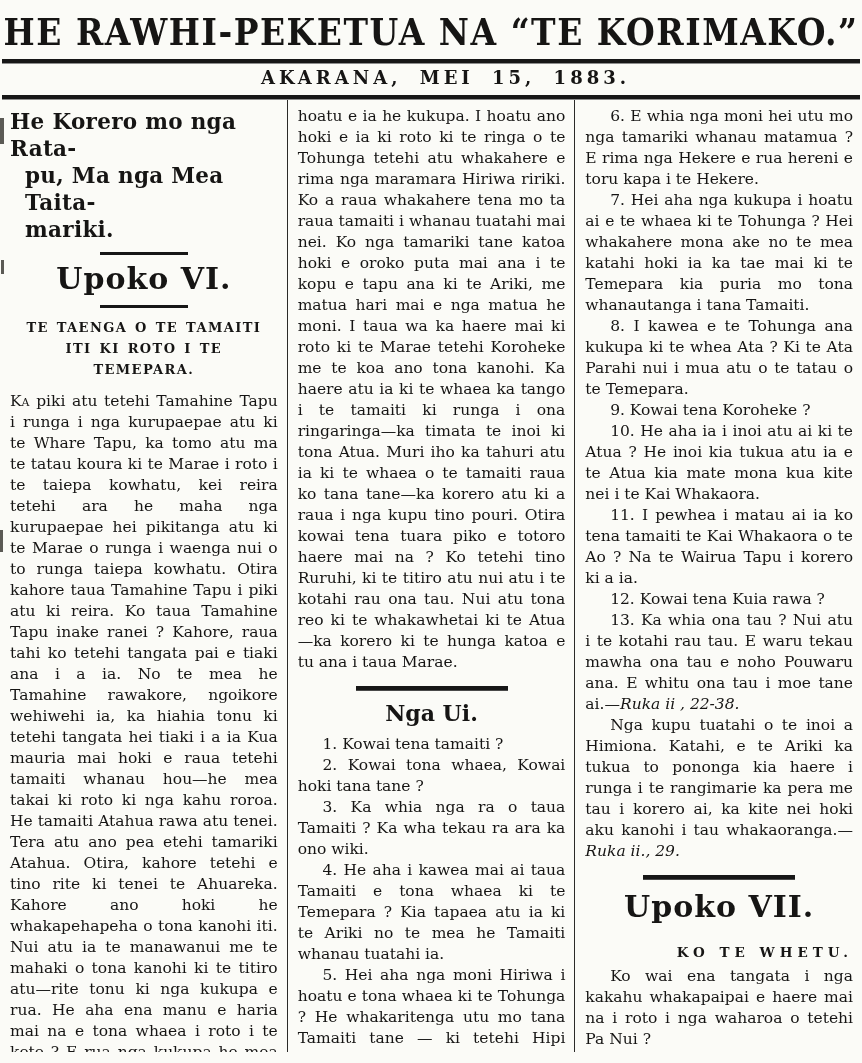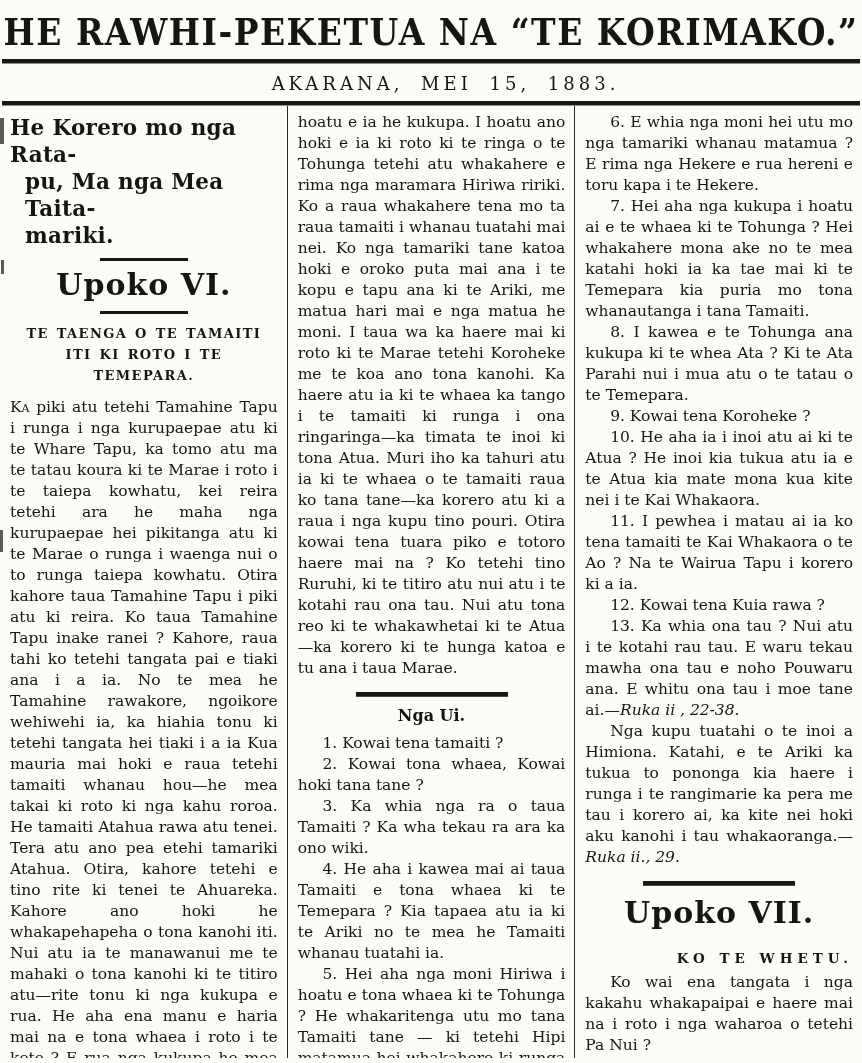--- a/index.html
+++ b/index.html
@@ -26,24 +26,24 @@
   }
   .rule-full {
     height:3px;
     border-top:4px solid #171717;
     border-bottom:1px solid #8d8d8d;
     margin:0 2px;
   }
   .rule-full.top { margin-top:11px; }
   .dateline {
     font-size:18px;
-    font-weight:400;
+    font-weight:700;
     letter-spacing:4px;
     word-spacing:8px;
-    padding:9px 0 7px;
+    padding:3px 0 7px;
     margin-left:29px;
   }
 
   
   .columns {
     display:flex;
     height:952px;
     align-items:stretch;
   }
   .col {
@@ -99,21 +99,21 @@
   .lead { font-variant:small-caps; }
 
   .rule-double {
     width:152px;
     height:3px;
     border-top:4px solid #171717;
     border-bottom:1px solid #4a4a4a;
     margin:13px auto 9px;
   }
   .questions-heading {
-    font-size:16px;
+    font-size:22px;
     font-weight:700;
     text-align:center;
     margin:2px 0 8px;
   }
   .spaced-caps {
     font-size:13.5px;
     font-weight:700;
     text-align:right;
     letter-spacing:5px;
     margin:20px 0 6px;

